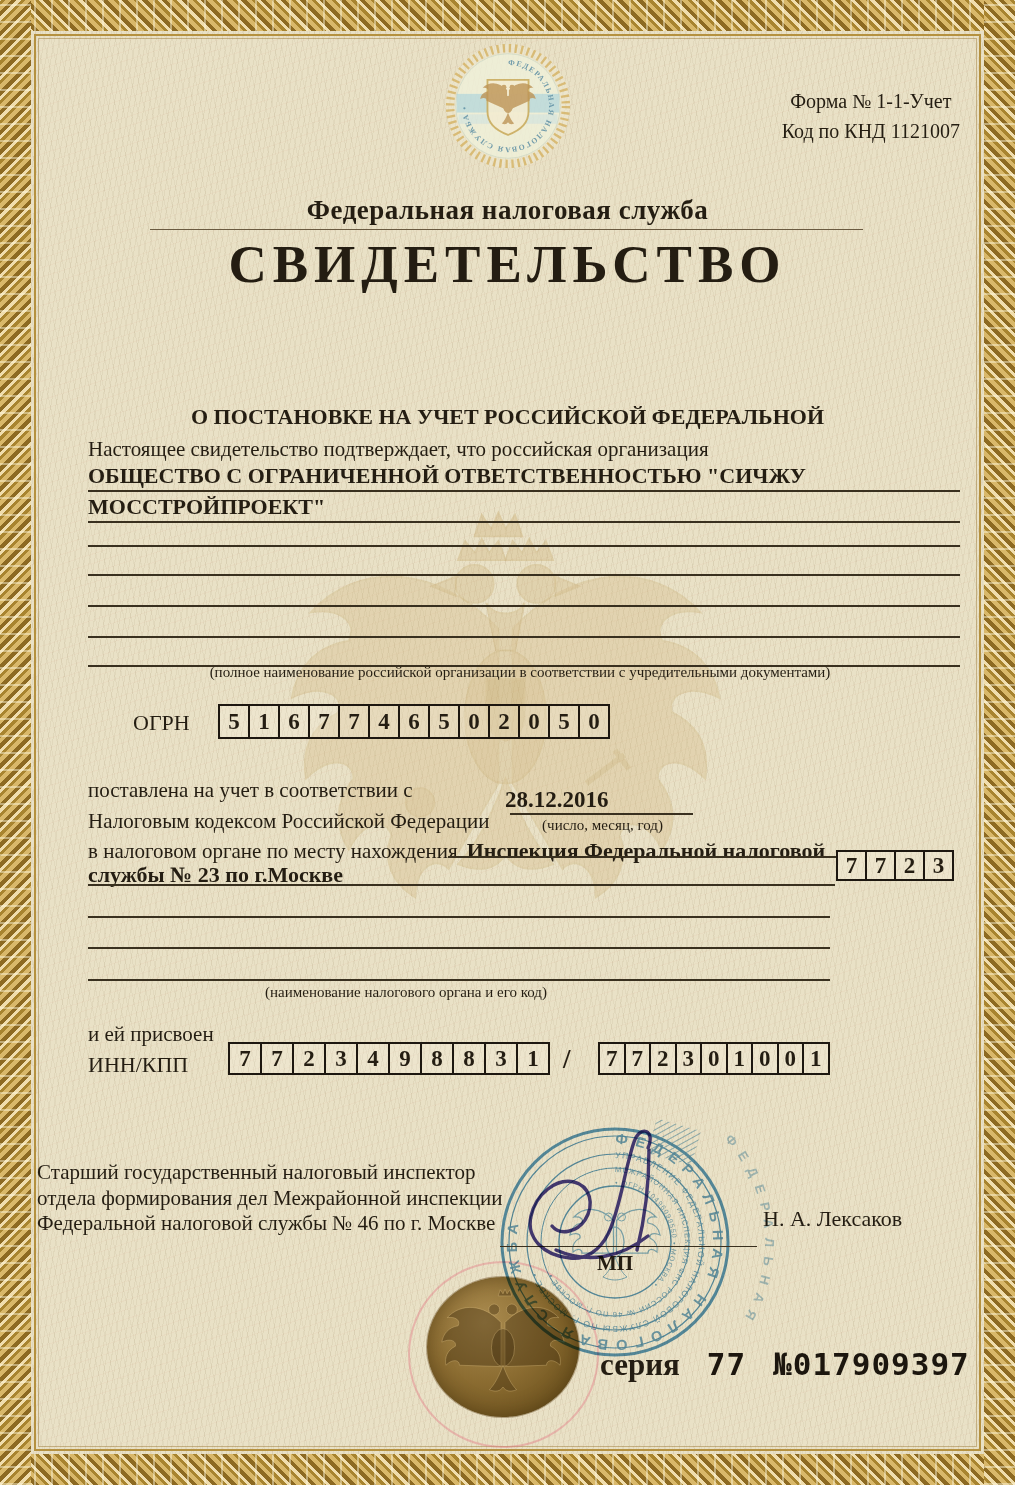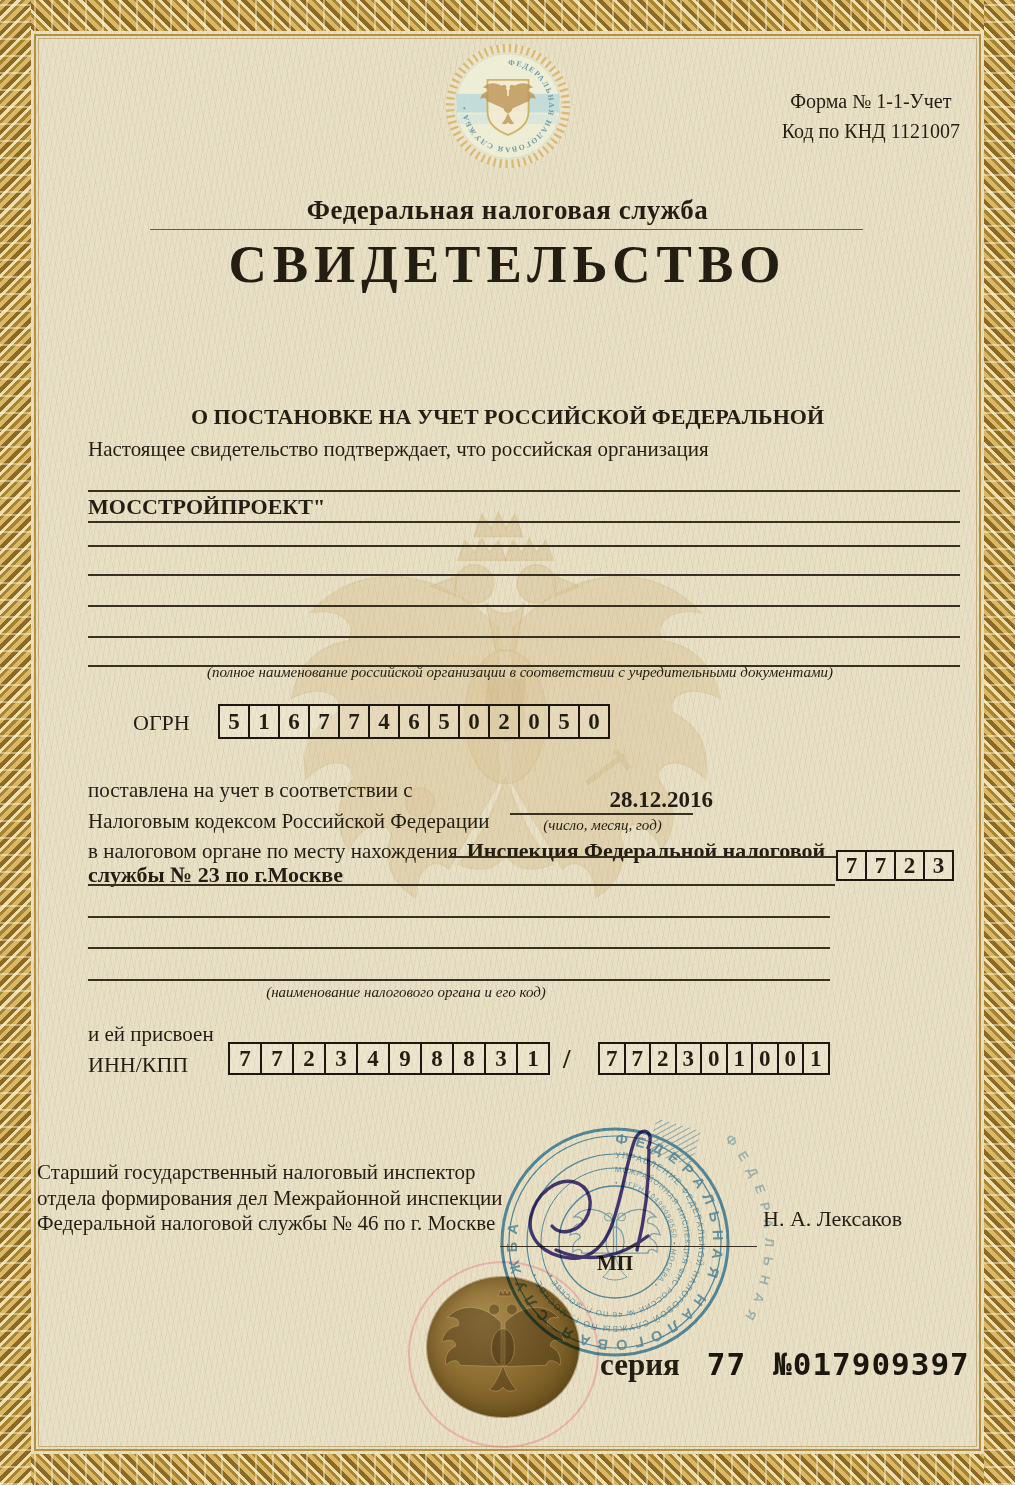--- a/index.html
+++ b/index.html
@@ -28,42 +28,42 @@
   .b-right{top:0;bottom:0;right:0;width:31px;
     background-image:
       repeating-linear-gradient(0deg, rgba(255,250,225,.45) 0 2px, transparent 2px 17px),
       repeating-linear-gradient(45deg,#d9b86a 0 4px,#a8842f 4px 7px,#f0ddad 7px 10px,#8d6a22 10px 14px);}
   .frame1{position:absolute;inset:34px;border:2px solid #b5913f;z-index:0}
   .frame2{position:absolute;inset:38px;border:1px solid rgba(150,115,45,.45);z-index:0}
 
   .abs{position:absolute}
   .center{text-align:center}
   .bold{font-weight:bold}
-  .it{font-style:italic}
+  .it{}
 
   
   .rule{position:absolute;height:0;border-top:2px solid #39301f;z-index:2}
   .thin{border-top-width:1px;border-top-color:#6a5a40}
 
   
   .form-block{right:55px;top:86px;font-size:20px;line-height:30px;text-align:center;z-index:2}
   .agency{left:40px;width:935px;top:195px;font-size:27px;letter-spacing:.5px;z-index:2}
   .doc-title{left:40px;width:935px;top:234px;font-size:53px;letter-spacing:6px;z-index:2}
   .subtitle{left:40px;width:935px;top:347px;font-size:22px;line-height:28px;white-space:pre-wrap;z-index:2}
   .intro{left:88px;top:437px;font-size:21px;z-index:2}
   .org1{left:88px;top:463px;font-size:22px;z-index:2}
   .org2{left:88px;top:494px;font-size:22px;z-index:2}
   .caption{font-size:15px;z-index:2}
   .cap-org{left:40px;width:960px;top:664px}
   .cap-date{left:505px;width:195px;top:817px}
   .cap-auth{left:86px;width:640px;top:984px}
   .ogrn-label{left:133px;top:710px;font-size:22px;z-index:2}
   .reg1{left:88px;top:778px;font-size:21px;z-index:2}
   .reg2{left:88px;top:809px;font-size:21px;z-index:2}
-  .reg-date{left:518px;top:787px;width:195px;text-align:right;font-size:23px;z-index:2}
+  .reg-date{left:505px;top:787px;width:195px;text-align:left;font-size:23px;z-index:2}
   .auth-line{left:88px;top:838px;font-size:21px;z-index:2}
   .auth-line .b{font-weight:bold;font-size:22px;margin-left:9px}
   .auth2{left:88px;top:862px;font-size:22px;z-index:2}
   .assigned{left:88px;top:1022px;font-size:21px;z-index:2}
   .innkpp-label{left:88px;top:1052px;font-size:22px;z-index:2}
   .slash{left:563px;top:1044px;font-size:27px;font-weight:bold;z-index:2}
   .inspector{left:37px;top:1160px;width:480px;font-size:21px;line-height:25.5px;z-index:2}
   .insp-name{left:763px;top:1206px;font-size:22px;z-index:2}
   .mp{left:570px;top:1251px;width:90px;text-align:center;font-size:21px;z-index:6}
   .series-row{left:600px;top:1346px;display:flex;align-items:baseline;gap:27px;z-index:4}
@@ -153,20 +153,21 @@
     <div>Код по КНД 1121007</div>
   </div>
   <div class="abs agency center bold">Федеральная налоговая служба</div>
   <div class="rule thin" style="left:150px;top:229px;width:713px"></div>
   <div class="abs doc-title center bold">СВИДЕТЕЛЬСТВО</div>
   <div class="abs subtitle center bold">
     <div>О ПОСТАНОВКЕ НА УЧЕТ РОССИЙСКОЙ ФЕДЕРАЛЬНОЙ</div>
   </div>
 
   <div class="abs intro">Настоящее свидетельство подтверждает, что российская организация</div>
+  <div class="abs org1 bold">ОБЩЕСТВО С ОГРАНИЧЕННОЙ ОТВЕТСТВЕННОСТЬЮ "СИЧЖУ</div>
   <div class="abs org2 bold">МОССТРОЙПРОЕКТ"</div>
 
   <div class="rule" style="left:88px;top:490px;width:872px"></div>
   <div class="rule" style="left:88px;top:521px;width:872px"></div>
   <div class="rule" style="left:88px;top:545px;width:872px"></div>
   <div class="rule" style="left:88px;top:574px;width:872px"></div>
   <div class="rule" style="left:88px;top:605px;width:872px"></div>
   <div class="rule" style="left:88px;top:636px;width:872px"></div>
   <div class="rule" style="left:88px;top:665px;width:872px"></div>
   <div class="abs caption cap-org center it">(полное наименование российской организации в соответствии с учредительными документами)</div>

